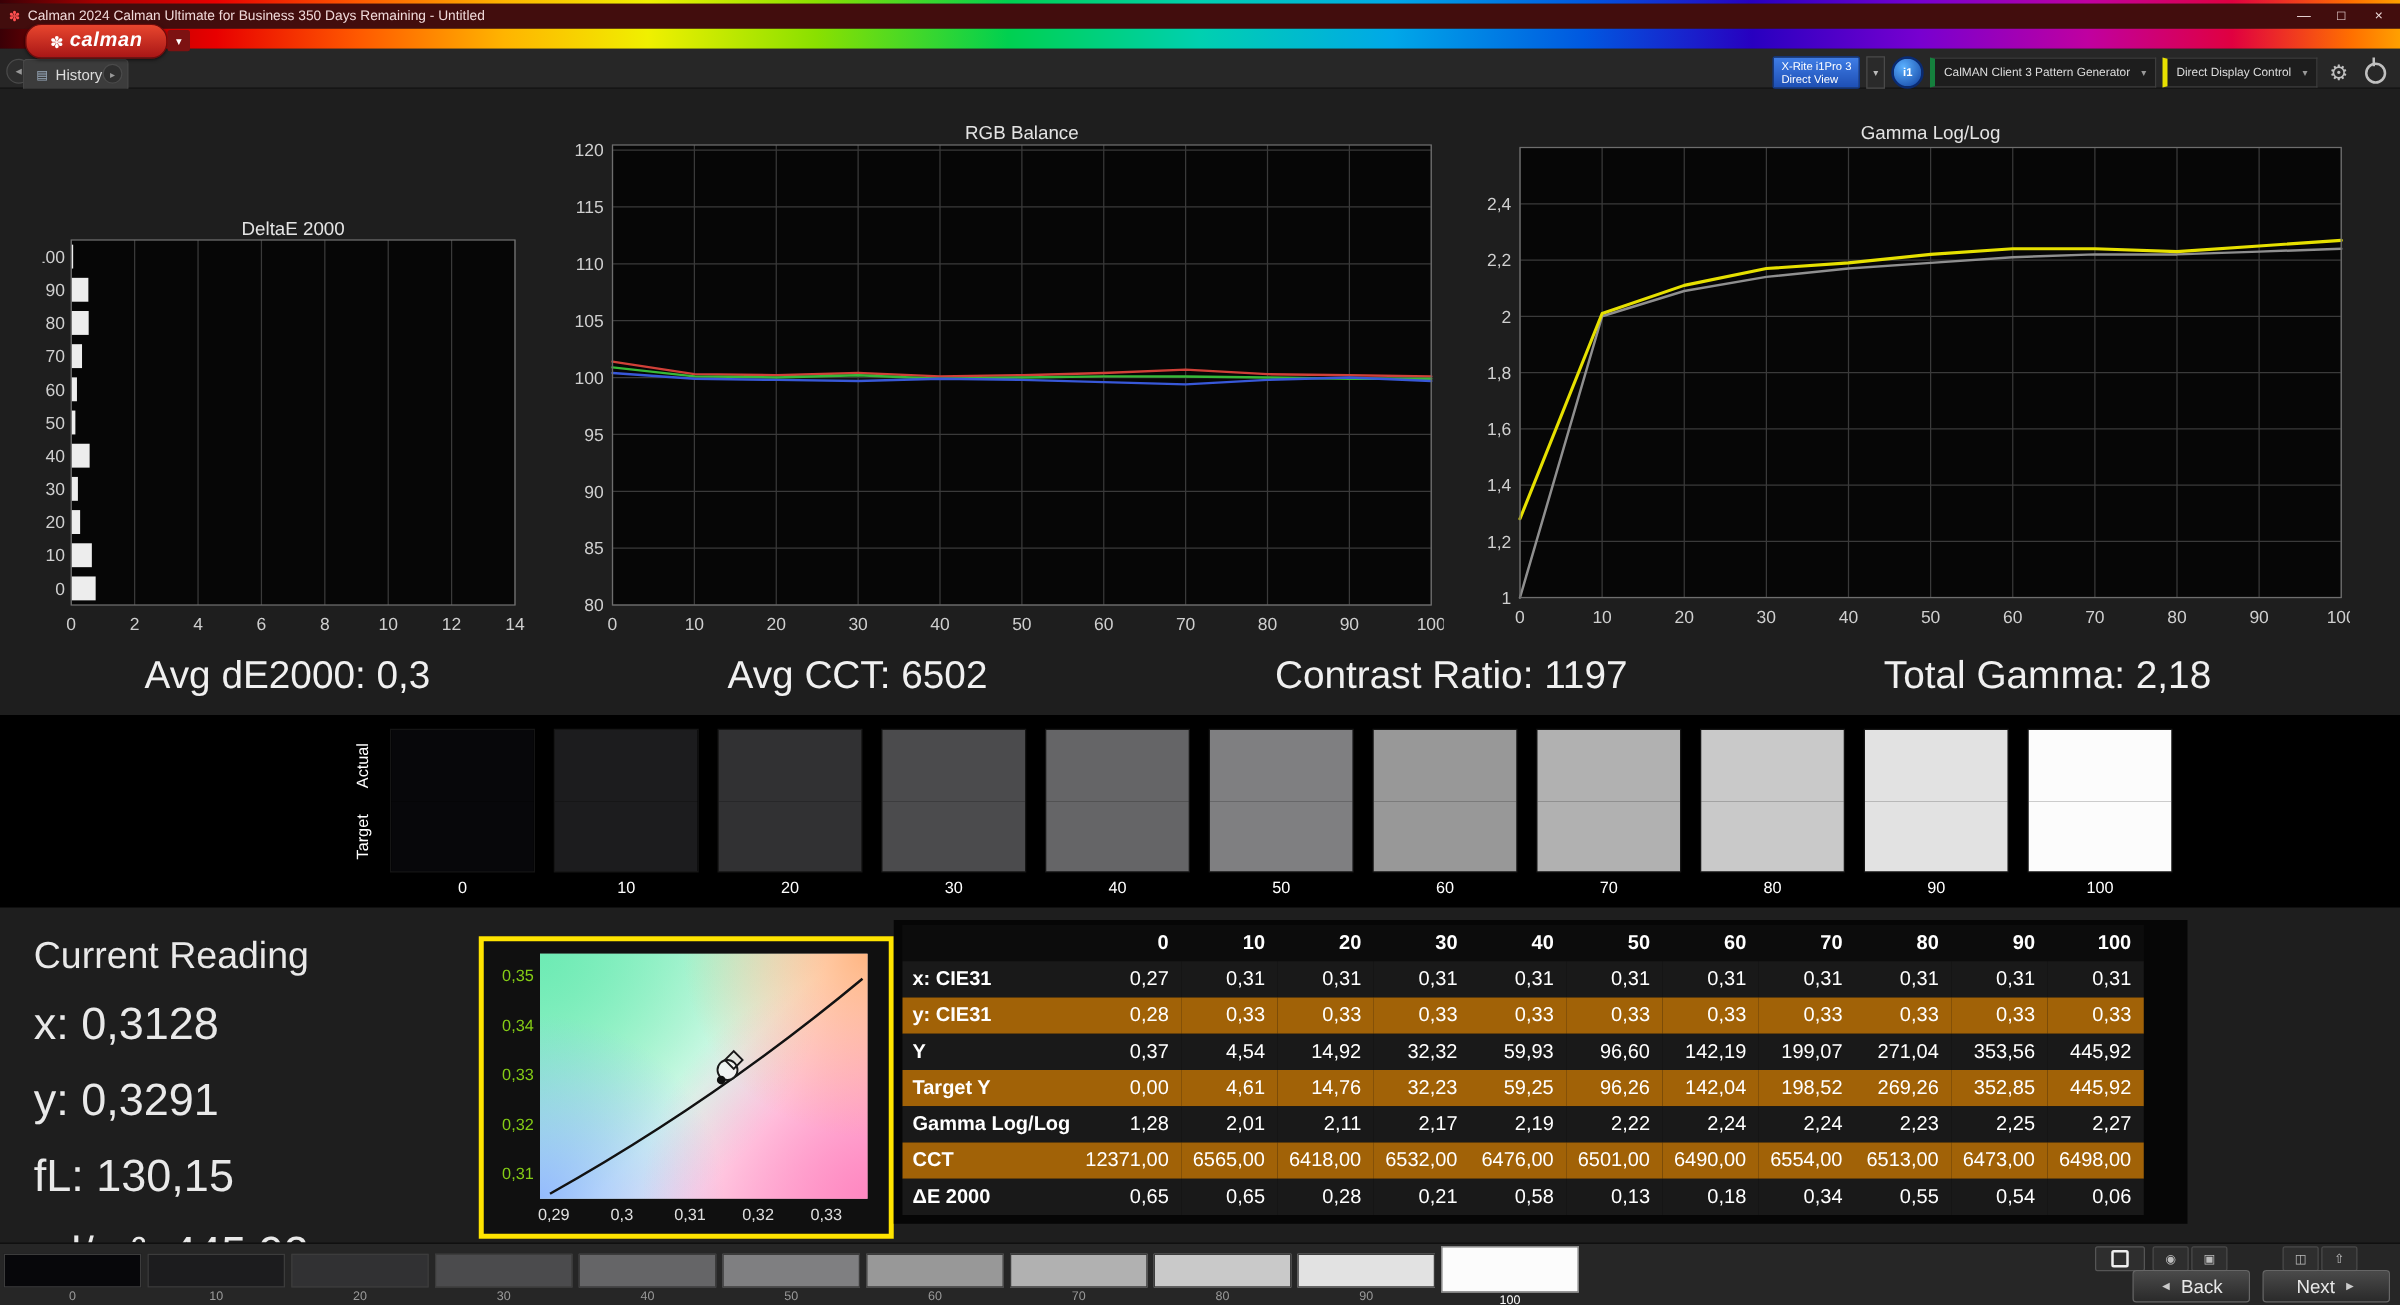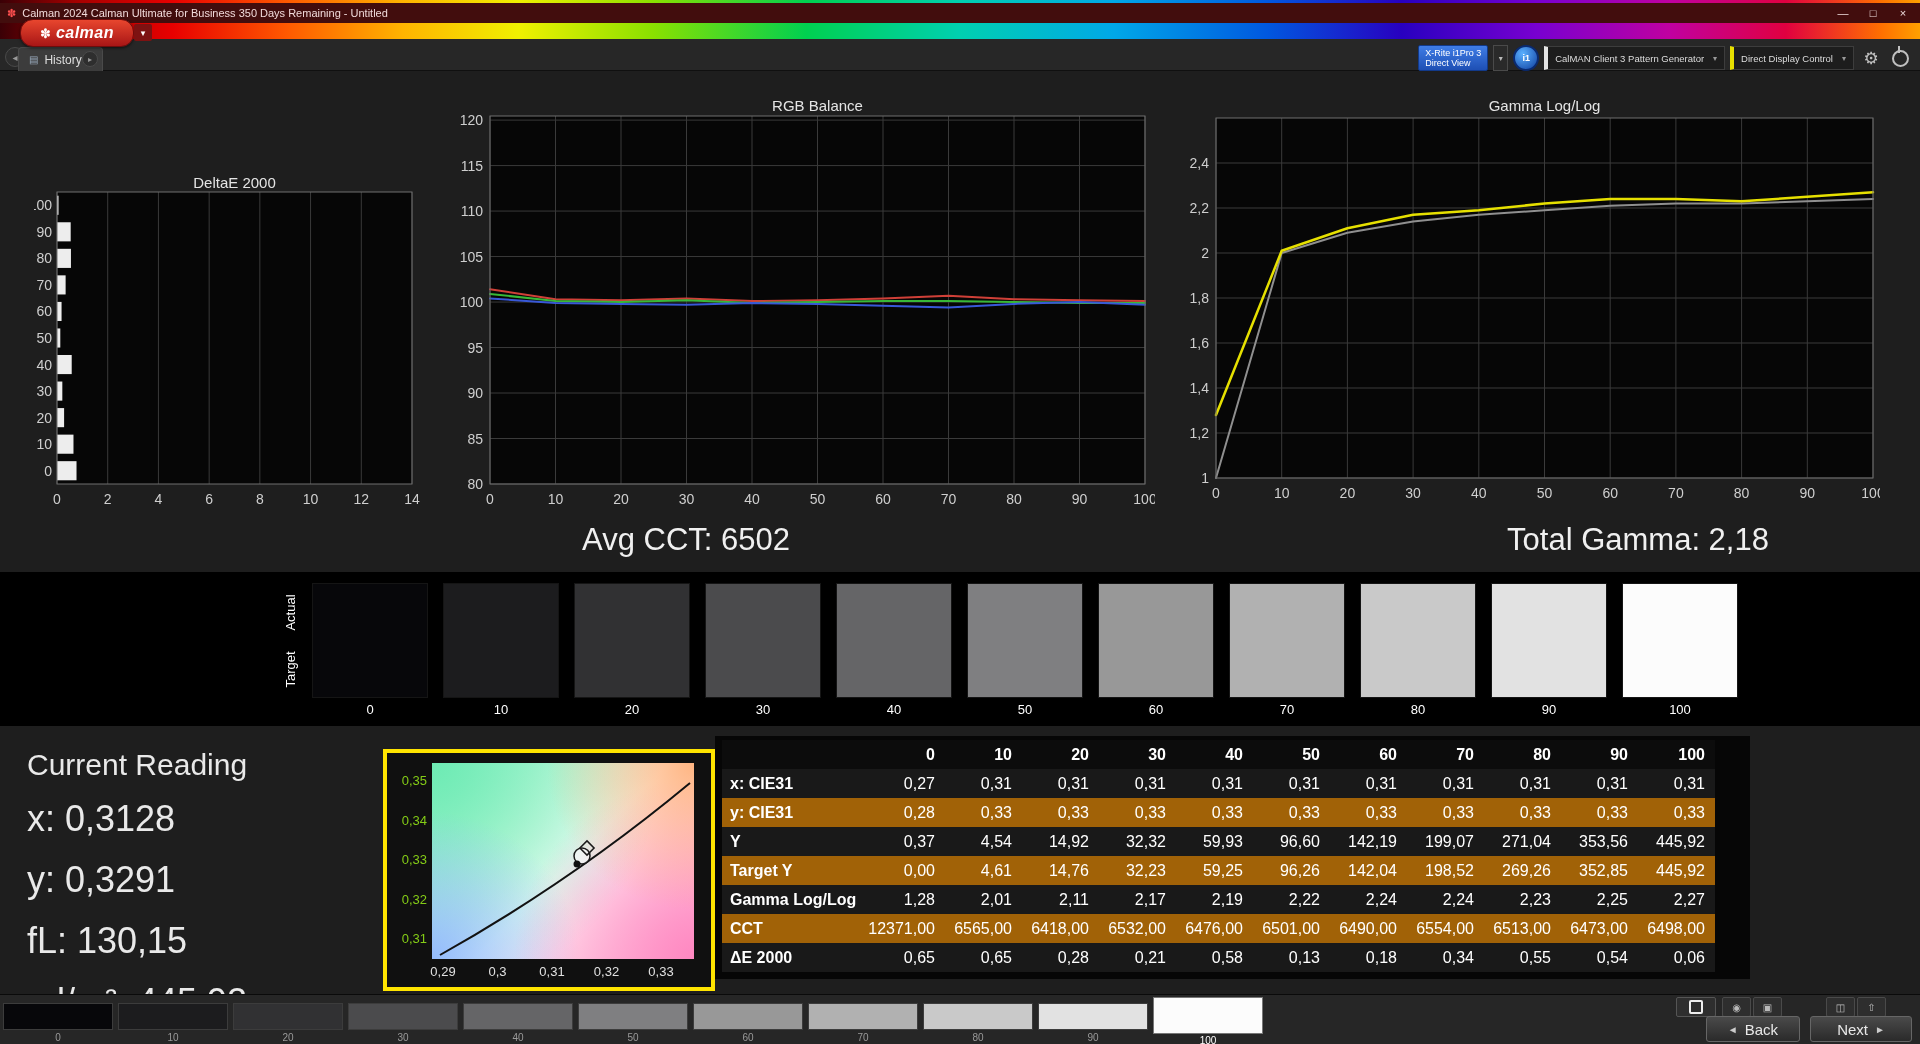--- a/index.html
+++ b/index.html
@@ -39,21 +39,21 @@
              background:linear-gradient(#3f7de6,#1e4fb4);border:1px solid #123a8a;border-radius:2px;
              color:#fff;font-size:9px;line-height:10px;padding:2px 6px;}
   .caret-box{width:15px;height:26px;box-sizing:border-box;background:#2a2a2a;border:1px solid #4a4a4a;
              color:#bbb;font-size:8px;display:flex;align-items:center;justify-content:center;}
   .i1-badge{width:26px;height:26px;box-sizing:border-box;border-radius:50%;
             background:radial-gradient(circle at 35% 30%,#5ab0ff,#1040a0);border:2px solid #0a2a70;
             color:#fff;font-size:9px;font-weight:bold;display:flex;align-items:center;justify-content:center;}
   .device-box{display:flex;align-items:center;height:24px;box-sizing:border-box;background:#1d1d1d;
               border:1px solid #3d3d3d;color:#ddd;font-size:9.5px;padding:0 7px;gap:9px;white-space:nowrap;}
   .device-box .dcaret{color:#999;font-size:8px;}
-  .src-accent{border-left:4px solid #e5e5e5;justify-content:center;}
+  .src-accent{border-left:4px solid #15803d;justify-content:center;}
   .disp-accent{border-left:4px solid #e8e000;}
   .tool-icon-btn{width:24px;height:24px;display:flex;align-items:center;justify-content:center;}
   .gear-glyph{color:#c0c0c0;font-size:17px;}
   .power-icon{position:relative;width:13px;height:13px;border:2px solid #c0c0c0;border-radius:50%;display:block;}
   .power-icon::after{content:"";position:absolute;left:4.5px;top:-6px;width:2px;height:7px;background:#c0c0c0;}
 
   
   .page-title{position:absolute;left:36px;top:86px;margin:0;font-size:45px;font-weight:400;
               color:#e2e2e2;letter-spacing:.5px;}
   .stat{position:absolute;top:522px;transform:translateX(-50%);font-size:31px;color:#f0f0f0;white-space:nowrap;}
@@ -315,21 +315,23 @@
         <text x="364.5" y="400" text-anchor="middle" fill="#cfcfcf" font-size="14">50</text>
         <text x="430.2" y="400" text-anchor="middle" fill="#cfcfcf" font-size="14">60</text>
         <text x="495.9" y="400" text-anchor="middle" fill="#cfcfcf" font-size="14">70</text>
         <text x="561.6" y="400" text-anchor="middle" fill="#cfcfcf" font-size="14">80</text>
         <text x="627.3000000000001" y="400" text-anchor="middle" fill="#cfcfcf" font-size="14">90</text>
         <text x="693" y="400" text-anchor="middle" fill="#cfcfcf" font-size="14">100</text>
         <text x="364.5" y="13" text-anchor="middle" fill="#e4e4e4" font-size="15">Gamma Log/Log</text>
       </svg>
   </div>
 
+  <span class="stat" style="left:230px">Avg dE2000: 0,3</span>
   <span class="stat" style="left:686px">Avg CCT: 6502</span>
+  <span class="stat" style="left:1161px">Contrast Ratio: 1197</span>
   <span class="stat" style="left:1638px">Total Gamma: 2,18</span>
 
   <div class="swatch-band" id="swatch-band">
     <div class="rot-label" style="top:12px">
       <span>Actual</span>
       </div>
     <div class="rot-label" style="top:69px">
       <span>Target</span>
       </div>
   <div class="swatch" style="left: 313px;">

